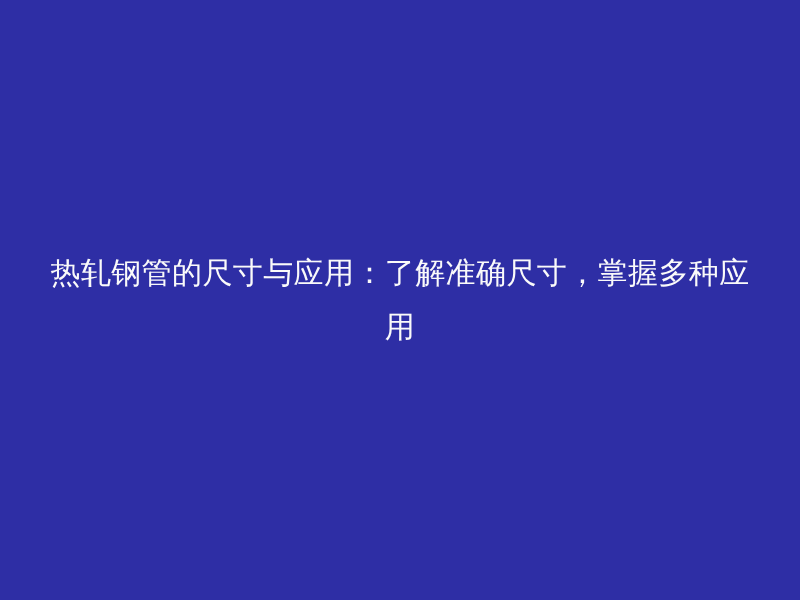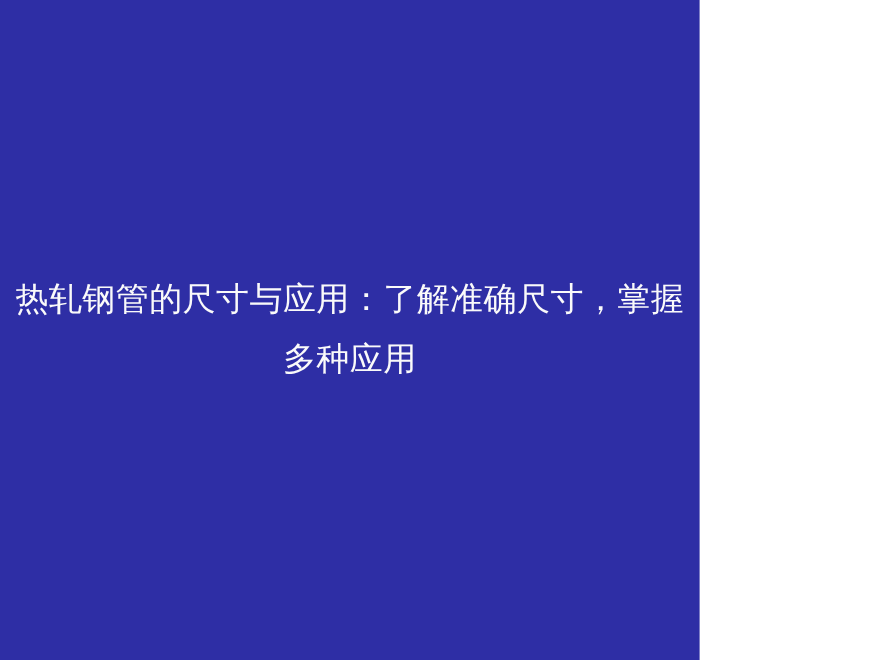--- a/index.html
+++ b/index.html
@@ -44,21 +44,21 @@
     line-height: 54px;
     letter-spacing: 0.4px;
     text-align: center;
     white-space: normal;
     word-break: break-word;
   }
 </style>
 </head>
 <body style="width: 800px; height: 600px;">
 
-<div id="title-card" style="background: rgb(46, 46, 165); width: 636px; height: 600px;">
+<div id="title-card" style="background: rgb(46, 46, 165); width: 800px; height: 600px;">
 
   <div id="title-block">
 
     <h1 id="title-text" style="color: rgb(250, 250, 250); font-size: 30px; line-height: 54px; text-align: center;">热轧钢管的尺寸与应用：了解准确尺寸，掌握多种应用</h1>
 
   </div>
 
 </div>
 
 </body></html>

